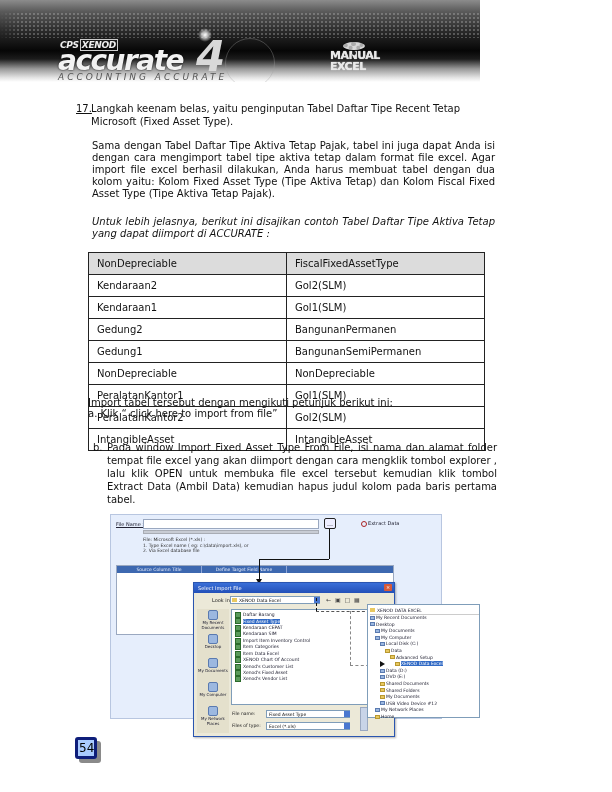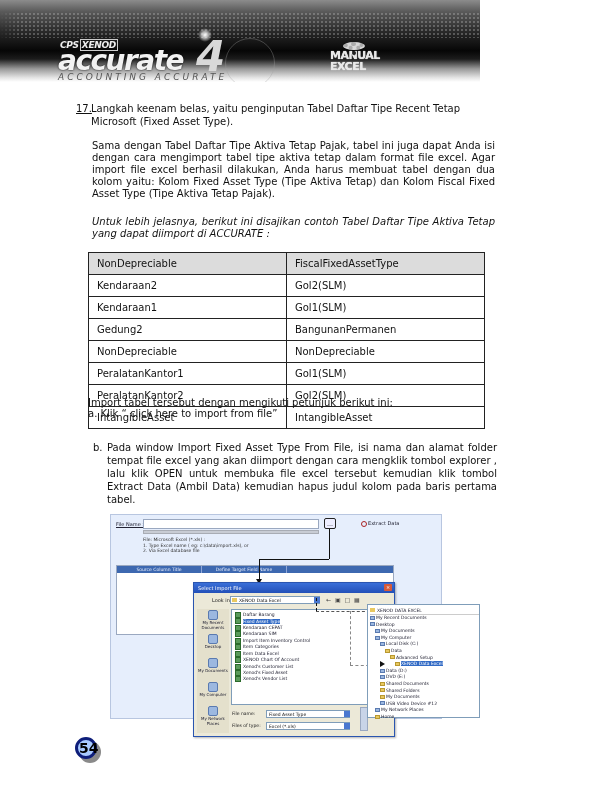--- a/index.html
+++ b/index.html
@@ -133,24 +133,23 @@
   .tree .head::before { content: ""; position: absolute; left: 0; top: 1px; width: 5px; height: 4px; background: #e8c860; }
   .tree .node { font-size: 4.5px; line-height: 6.6px; color: #223; white-space: nowrap; position: relative; }
   .tree .node .fi { display: inline-block; width: 5px; height: 4px; background: #e8c860; border: 1px solid #b89830; margin-right: 1px; vertical-align: middle; }
   .tree .node.sys .fi { background: #9cb8e0; border-color: #5a7ab0; }
   .tree .node.sel span.t { background: #316ac5; color: #fff; }
   .tree .pointer { position: absolute; left: -7px; top: 0; width: 0; height: 0; border-top: 3px solid transparent; border-bottom: 3px solid transparent; border-left: 5px solid #111; }
 
   
   .pageno {
     position: absolute; left: 75px; top: 737px; width: 22px; height: 22px;
-    background: #a9cbff; border: 3px solid #0e1e7a; border-radius: 11px;
-    font-size: 14px; line-height: 16px; color: #000; padding-left: 1px;
+    background: #a9cbff; border: 3px solid #0e1e7a; border-radius: 3px;
+    font-size: 12px; line-height: 16px; color: #000; padding-left: 1px;
     box-shadow: 4px 4px 0 #8a8a8a;
-    font-weight: bold;
   }
 </style>
 </head>
 <body>
 
 <div class="banner">
   <div class="dots"></div>
   <div class="flare"></div>
   <div class="ring"></div>
   <div class="logo-cps"><span>CPS</span><span class="box">XENOD</span></div>
@@ -186,20 +185,24 @@
         <td class="c1">Kendaraan2</td>
         <td>Gol2(SLM)</td>
       </tr>
     <tr>
         <td class="c1">Kendaraan1</td>
         <td>Gol1(SLM)</td>
       </tr>
     <tr>
         <td class="c1">Gedung2</td>
         <td>BangunanPermanen</td>
+      </tr>
+    <tr>
+        <td class="c1">Gedung1</td>
+        <td>BangunanSemiPermanen</td>
       </tr>
     <tr>
         <td class="c1">NonDepreciable</td>
         <td>NonDepreciable</td>
       </tr>
     <tr>
         <td class="c1">PeralatanKantor1</td>
         <td>Gol1(SLM)</td>
       </tr>
     <tr>

